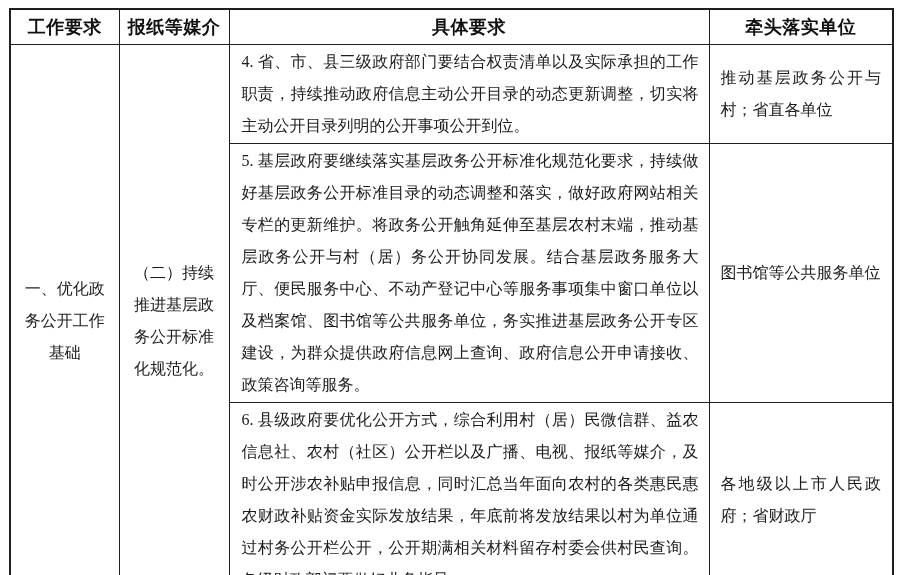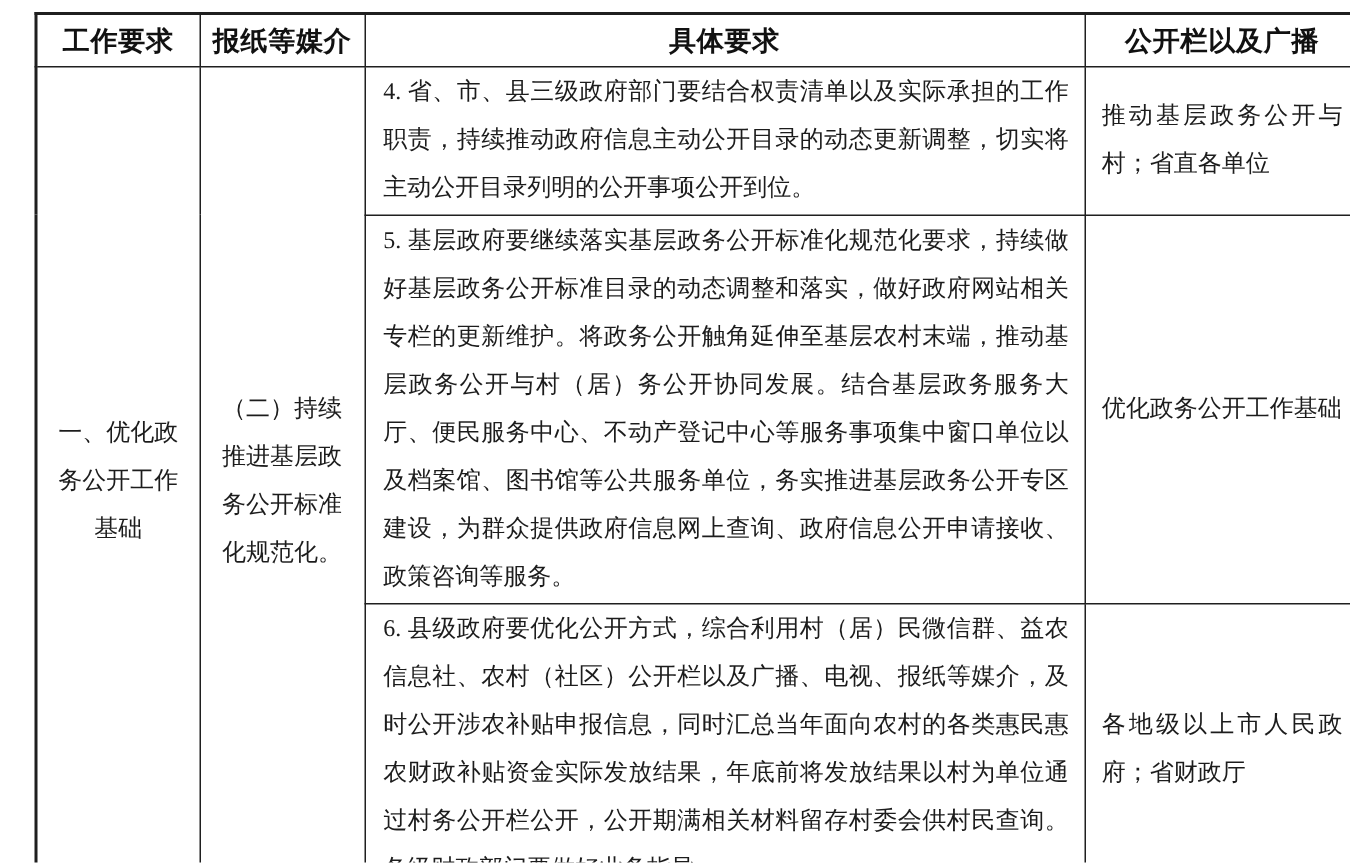--- a/index.html
+++ b/index.html
@@ -7,21 +7,21 @@
     width: 900px;
     height: 575px;
     background: #ffffff;
     font-family: "Liberation Serif", "DejaVu Serif", serif;
     color: #1c1c1c;
     overflow: hidden;
   }
   .page {
     width: 824px;
     height: 575px;
-    padding: 8px 23px;
+    padding: 8px 9px;
   }
   table.req-table {
     width: 883px;
     border-collapse: collapse;
     table-layout: fixed;
     border: 2px solid #1f1f1f;
   }
   .req-table th,
   .req-table td {
     border: 1px solid #1f1f1f;
@@ -74,33 +74,33 @@
       <col class="c1">
         <col class="c2">
         <col class="c3">
         <col class="c4">
     </colgroup>
     <thead>
       <tr>
         <th>工作要求</th>
         <th>报纸等媒介</th>
         <th>具体要求</th>
-        <th>公开栏以及广播</th>
+        <th>牵头落实单位</th>
       </tr>
     </thead>
     <tbody>
       <tr class="row-a">
         <td class="cell-work" rowspan="3">一、优化政务公开工作基础</td>
         <td class="cell-task" rowspan="3">（二）持续推进基层政务公开标准化规范化。</td>
         <td class="cell-req">4. 省、市、县三级政府部门要结合权责清单以及实际承担的工作职责，持续推动政府信息主动公开目录的动态更新调整，切实将主动公开目录列明的公开事项公开到位。</td>
         <td class="cell-unit">推动基层政务公开与村；省直各单位</td>
       </tr>
       <tr class="row-b">
         <td class="cell-req">5. 基层政府要继续落实基层政务公开标准化规范化要求，持续做好基层政务公开标准目录的动态调整和落实，做好政府网站相关专栏的更新维护。将政务公开触角延伸至基层农村末端，推动基层政务公开与村（居）务公开协同发展。结合基层政务服务大厅、便民服务中心、不动产登记中心等服务事项集中窗口单位以及档案馆、图书馆等公共服务单位，务实推进基层政务公开专区建设，为群众提供政府信息网上查询、政府信息公开申请接收、政策咨询等服务。</td>
-        <td class="cell-unit">优化政务公开工作基础</td>
+        <td class="cell-unit">图书馆等公共服务单位</td>
       </tr>
       <tr class="row-c">
         <td class="cell-req">6. 县级政府要优化公开方式，综合利用村（居）民微信群、益农信息社、农村（社区）公开栏以及广播、电视、报纸等媒介，及时公开涉农补贴申报信息，同时汇总当年面向农村的各类惠民惠农财政补贴资金实际发放结果，年底前将发放结果以村为单位通过村务公开栏公开，公开期满相关材料留存村委会供村民查询。各级财政部门要做好业务指导。</td>
         <td class="cell-unit">各地级以上市人民政府；省财政厅</td>
       </tr>
     </tbody>
   </table>
 </div>
 
 </body></html>

